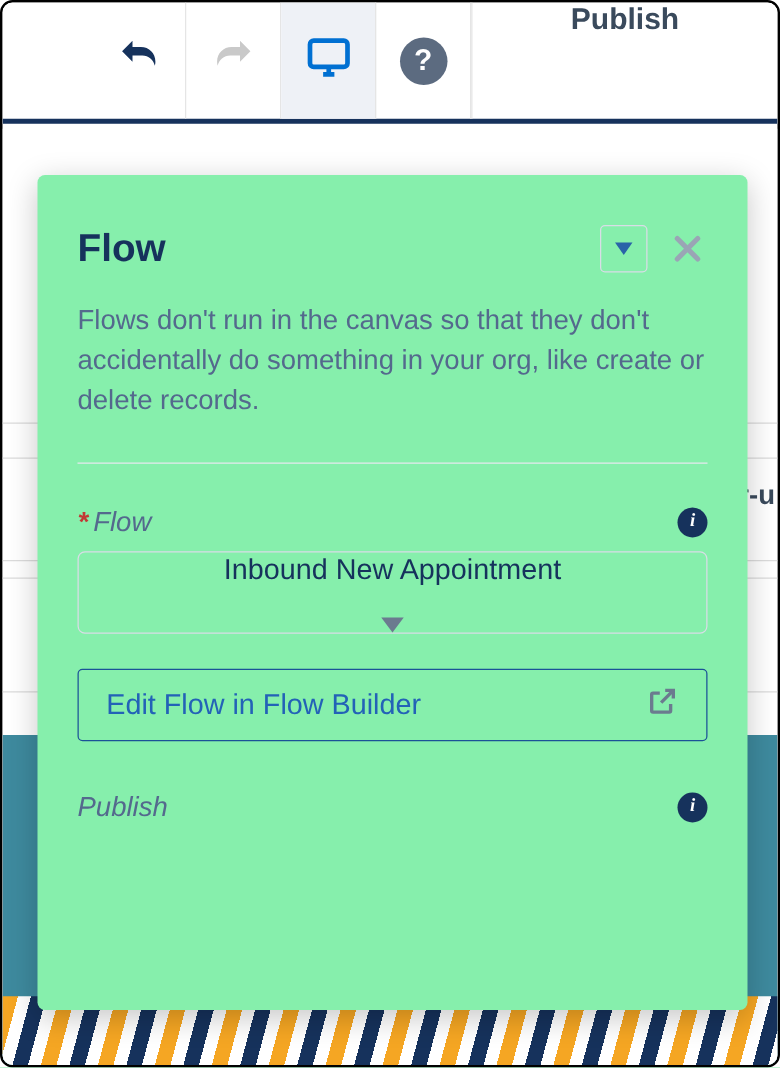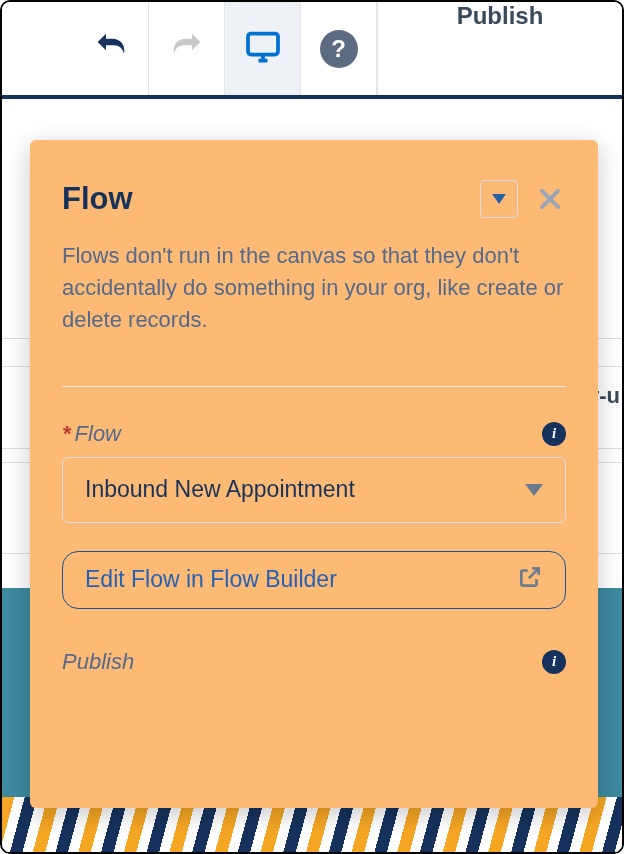--- a/index.html
+++ b/index.html
@@ -85,21 +85,21 @@
       position: absolute;
       left: 0; right: 0; bottom: 0; height: 55px;
       background: repeating-linear-gradient(105deg, #f5a623 0 12px, #fff 12px 22px, #16325c 22px 34px, #fff 34px 44px);
     }
     .panel {
       position: absolute;
       top: 138px;
       left: 28px;
       width: 568px;
       height: 668px;
-      background: #fdba74;
+      background: #86efac;
       border-radius: 6px;
       box-shadow: 0 6px 24px rgba(0,0,0,0.22);
       padding: 40px 32px 28px 32px;
     }
     .panel-header {
       display: flex;
       align-items: center;
       justify-content: space-between;
       margin-bottom: 22px;
     }
@@ -119,21 +119,21 @@
     }
     .close-btn {
       width: 32px; height: 32px;
       color: #8a94a6;
       display: flex; align-items: center; justify-content: center;
     }
     .panel-desc {
       font-size: 22px;
       color: #54698d;
       line-height: 1.45;
-      margin-bottom: 50px;
+      margin-bottom: 34px;
     }
     .divider { height: 1px; background: #e5e9ee; margin-bottom: 34px; }
     .field-row {
       margin-bottom: 28px;
     }
     .field-label-row {
       display: flex; justify-content: space-between; align-items: center;
       margin-bottom: 10px;
     }
     .field-label { font-size: 22px; color: #54698d; font-style: italic; }
@@ -143,28 +143,28 @@
       background: #16325c; color: #fff;
       display: flex; align-items: center; justify-content: center;
       font-size: 15px; font-weight: 700; font-style: italic; font-family: Georgia, serif;
     }
     .select-box {
       width: 100%;
       height: 66px;
       border: 1px solid #d8dde6;
       border-radius: 6px;
       display: flex; align-items: center; justify-content: space-between;
-      padding: 12px 22px;
-      font-size: 23px; color: #16325c;
+      padding: 0 22px;
+      font-size: 23px; color: #16325c; flex-direction: column;
     }
     .link-btn {
       width: 100%;
       height: 58px;
       border: 1px solid #1b5297;
-      border-radius: 16px;
+      border-radius: 4px;
       display: flex; align-items: center; justify-content: space-between;
       padding: 0 22px;
       font-size: 23px; color: #2362b7;
       margin-bottom: 40px;
     }
     .ext-icon svg { width: 26px; height: 26px; stroke: #6b7b8f; fill: none; stroke-width: 2.5; }
     .tri-down { width: 0; height: 0; border-left: 7px solid transparent; border-right: 7px solid transparent; border-top: 10px solid #2a63a8; }
     .tri-down-gray { width: 0; height: 0; border-left: 9px solid transparent; border-right: 9px solid transparent; border-top: 12px solid #6b7b8f; }
   </style>
 </head>

